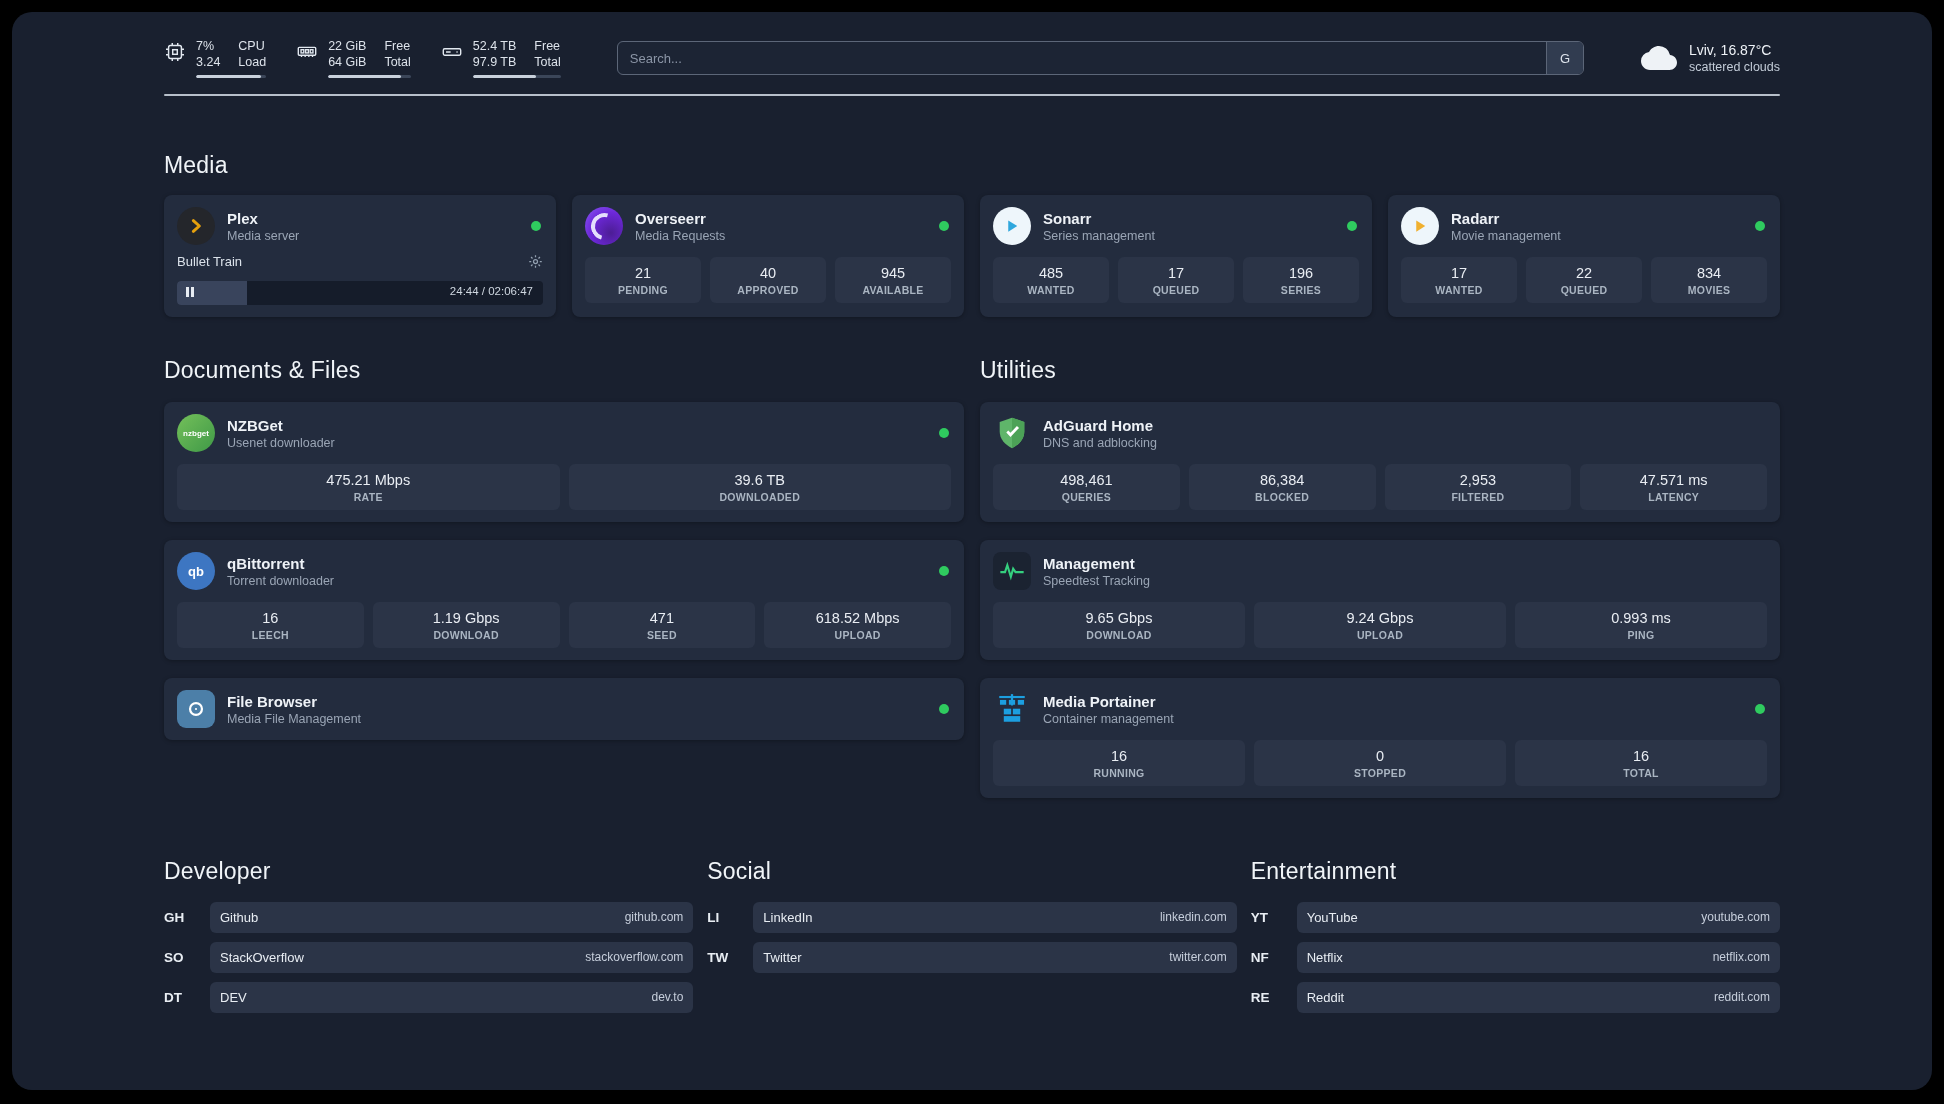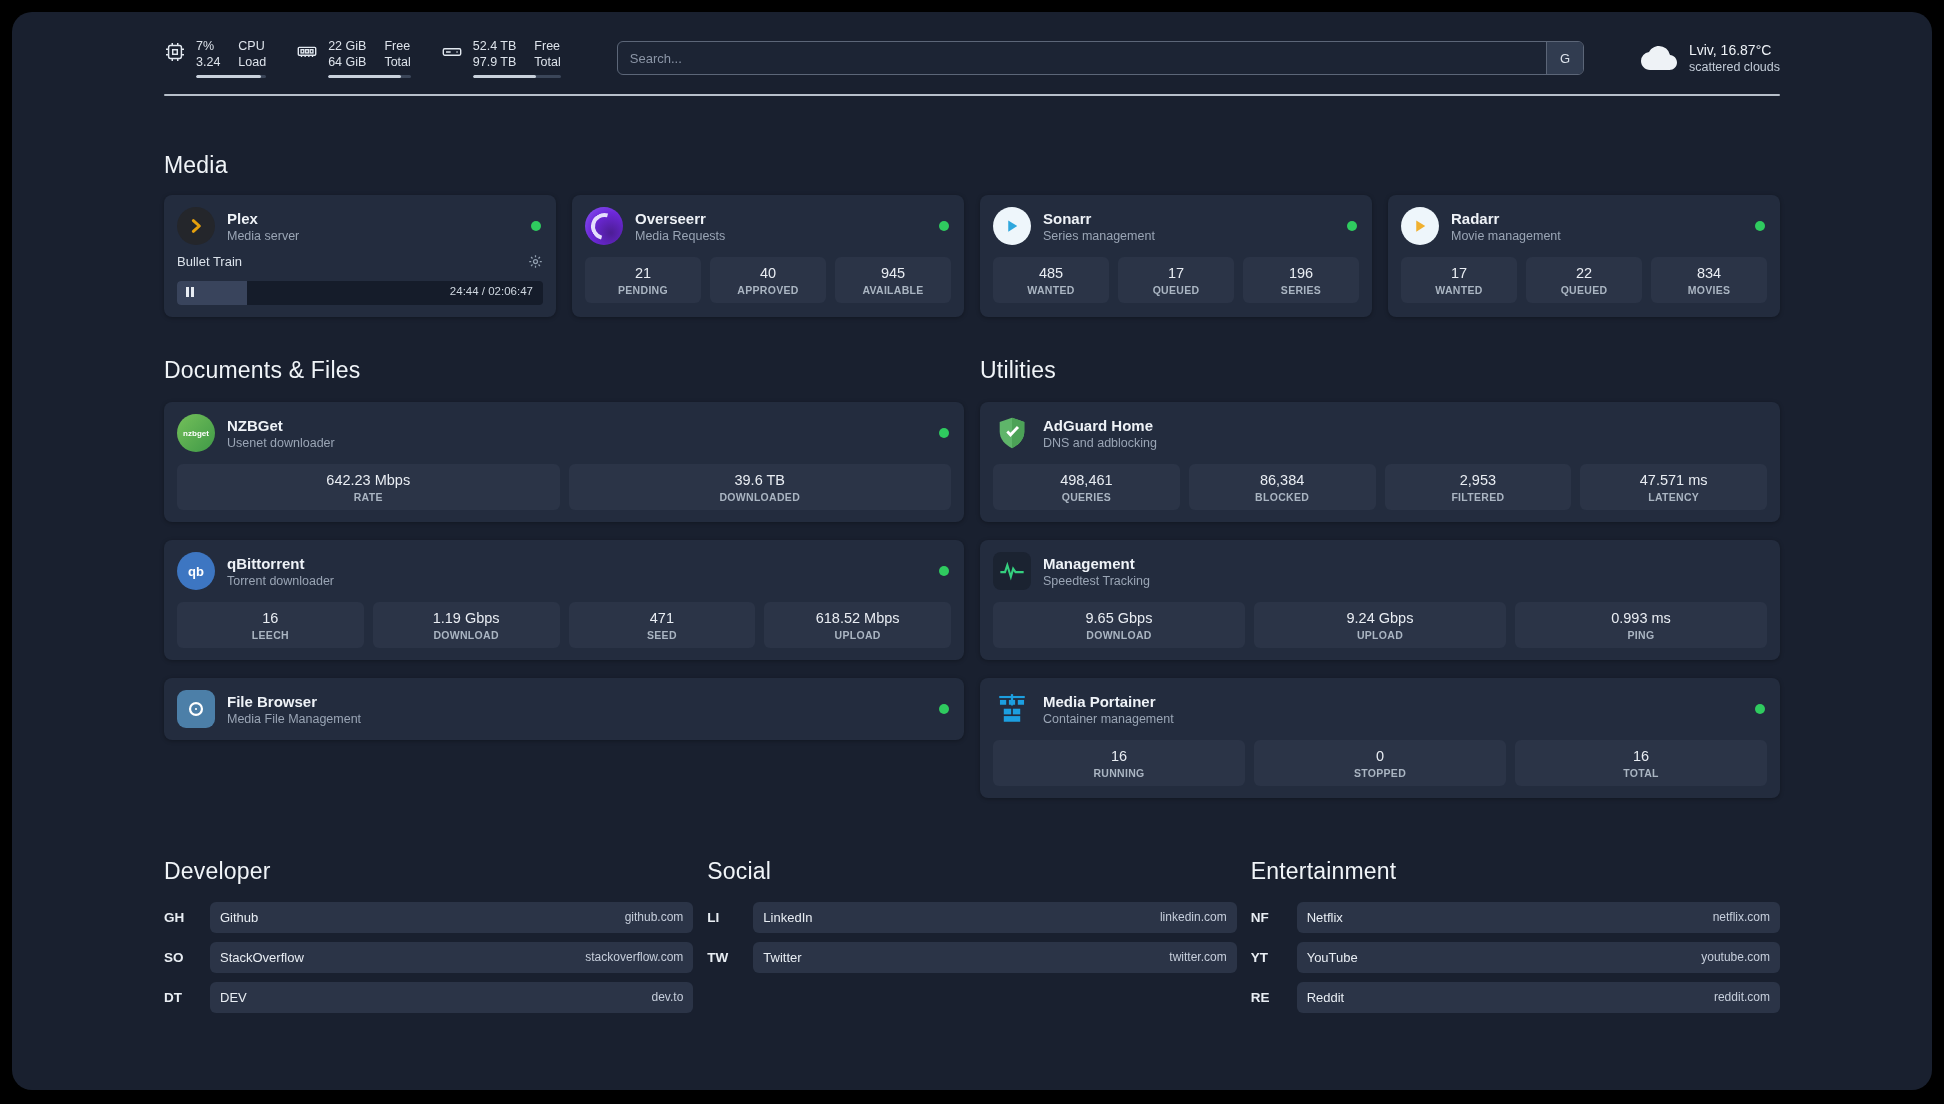--- a/index.html
+++ b/index.html
@@ -292,21 +292,21 @@
             <span>nzbget</span>
           </div>
           <div>
             <div class="svc-name">NZBGet</div>
             <div class="svc-sub">Usenet downloader</div>
           </div>
           <span class="dot"></span>
         </div>
         <div class="stats">
           <div class="stat">
-            <div class="stat-value">642.23 Mbps</div>
+            <div class="stat-value">475.21 Mbps</div>
             <div class="stat-label">RATE</div>
           </div>
           <div class="stat">
             <div class="stat-value">39.6 TB</div>
             <div class="stat-label">DOWNLOADED</div>
           </div>
         </div>
       </div>
 
       <div class="card">
@@ -506,34 +506,34 @@
             <span class="bm-url">twitter.com</span>
           </div>
         </div>
       </div>
     </div>
 
     <div>
       <div class="section-title">Entertainment</div>
       <div class="bm-rows">
         <div class="bm-row">
+          <span class="bm-abbr">YT</span>
+          <div class="bm-pill">
+            <span class="bm-name">YouTube</span>
+            <span class="bm-url">youtube.com</span>
+          </div>
+        </div>
+        <div class="bm-row">
           <span class="bm-abbr">NF</span>
           <div class="bm-pill">
             <span class="bm-name">Netflix</span>
             <span class="bm-url">netflix.com</span>
           </div>
         </div>
         <div class="bm-row">
-          <span class="bm-abbr">YT</span>
-          <div class="bm-pill">
-            <span class="bm-name">YouTube</span>
-            <span class="bm-url">youtube.com</span>
-          </div>
-        </div>
-        <div class="bm-row">
           <span class="bm-abbr">RE</span>
           <div class="bm-pill">
             <span class="bm-name">Reddit</span>
             <span class="bm-url">reddit.com</span>
           </div>
         </div>
       </div>
     </div>
 
   </div>

